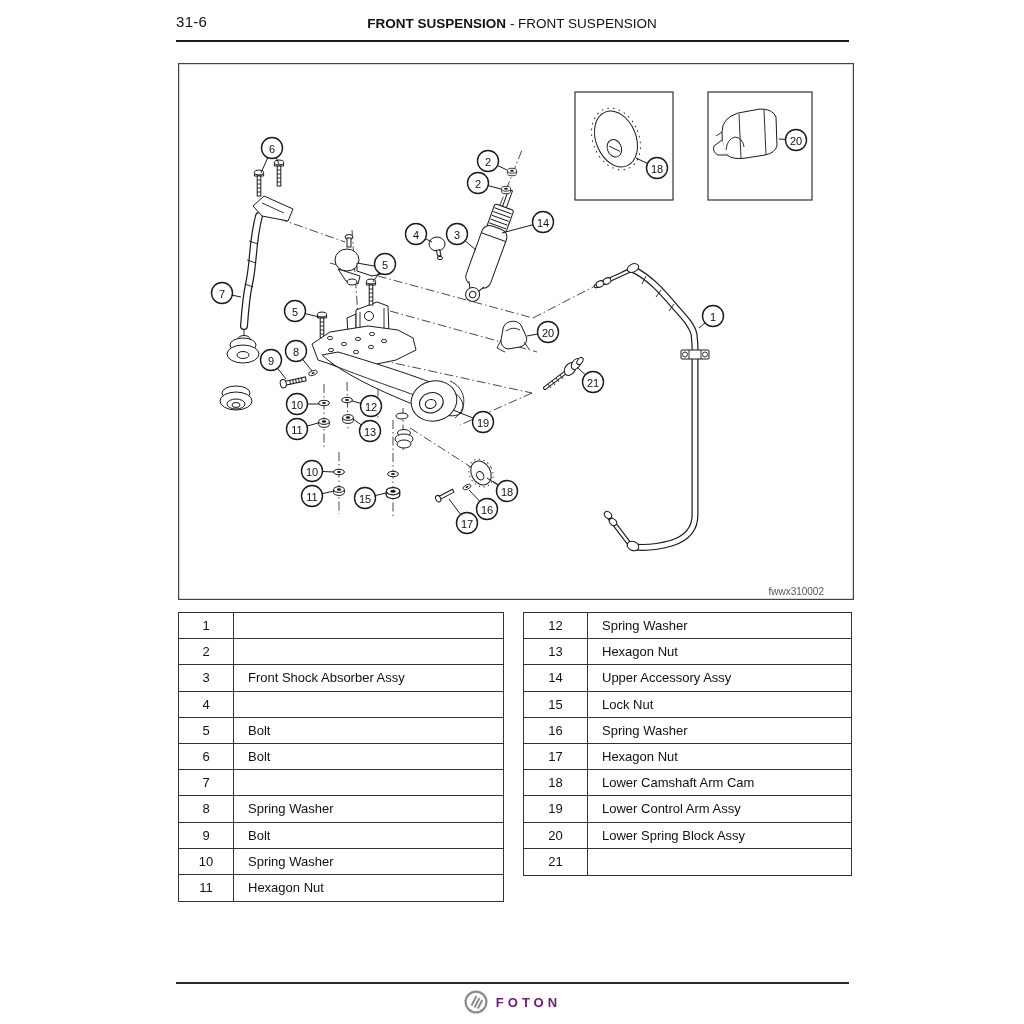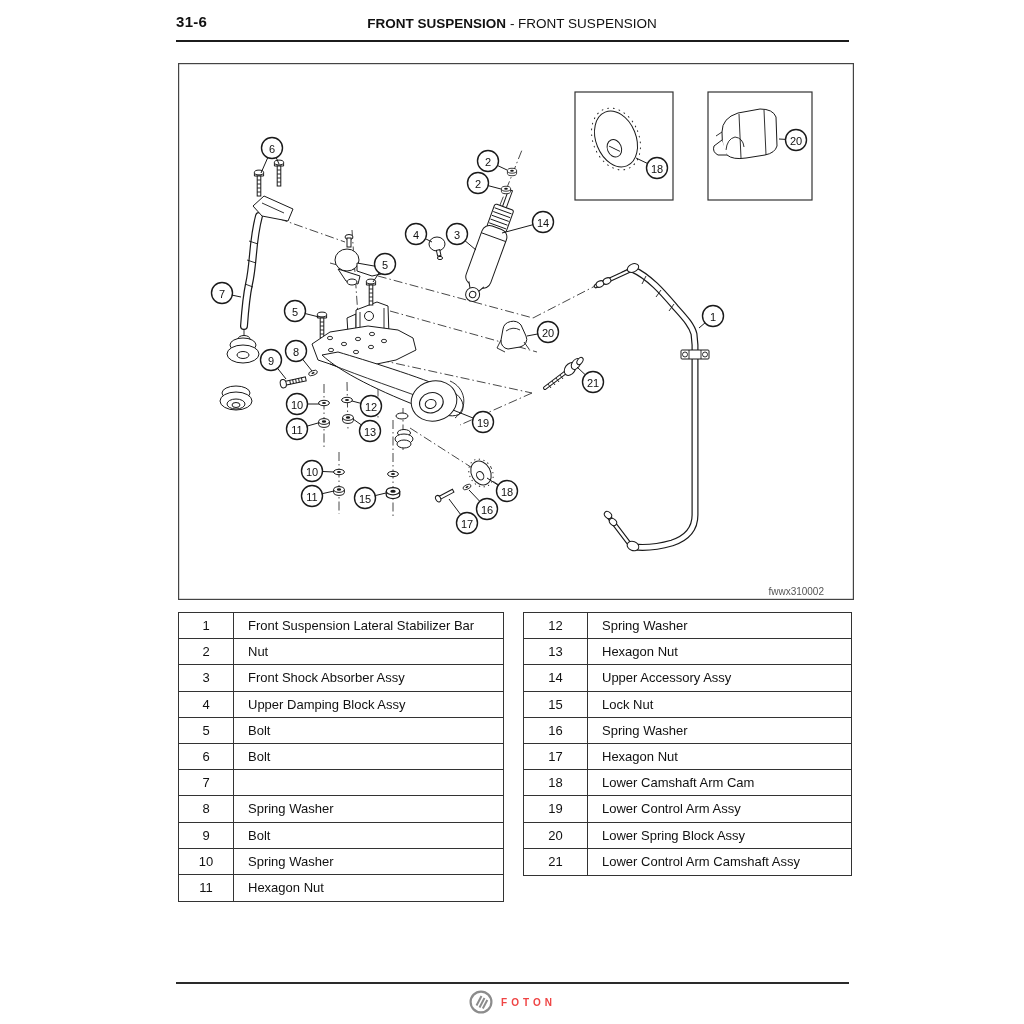--- a/index.html
+++ b/index.html
@@ -1,17 +1,17 @@
 <!DOCTYPE html>
 <html><head>
 <meta charset="utf-8">
 <style>
   html,body{margin:0;padding:0;background:#fff;}
   body{width:1024px;height:1024px;position:relative;font-family:"Liberation Sans",sans-serif;color:#111;overflow:hidden;}
-  .page-number{position:absolute;left:176px;top:13px;font-size:15px;font-weight:bold;letter-spacing:.3px;}
+  .page-number{position:absolute;left:176px;top:13px;font-size:15px;font-weight:normal;letter-spacing:.3px;}
   .header-title{position:absolute;left:0;top:16px;width:100%;text-align:center;font-size:13.5px;}
   .header-title .bold{font-weight:bold;}
   .header-rule{position:absolute;left:176px;top:40px;width:673px;height:2px;background:#1c1c1c;}
   #diagram-svg{position:absolute;left:178px;top:63px;}
   .outline{fill:#fff;stroke:#1a1a1a;stroke-width:1;}
   .thin{fill:none;stroke:#1a1a1a;stroke-width:.9;}
   .dark{fill:#1a1a1a;stroke:none;}
   .dd{fill:none;stroke:#333;stroke-width:.9;stroke-dasharray:9 3 1.5 3;}
   .barOuter{fill:none;stroke:#1a1a1a;stroke-width:7;stroke-linecap:round;}
   .barInner{fill:none;stroke:#fff;stroke-width:4.6;stroke-linecap:round;}
@@ -29,21 +29,21 @@
   #table-left{left:178px;width:326px;}
   #table-right{left:523px;width:329px;}
   .trow{display:flex;border-bottom:1px solid #333;height:26.2px;box-sizing:border-box;}
   .trow:last-child{border-bottom:none;}
   .tnum{border-right:1px solid #333;display:flex;align-items:center;justify-content:center;flex:none;}
   #table-left .tnum{width:54px;}
   #table-right .tnum{width:63px;}
   .tname{flex:1;display:flex;align-items:center;padding-left:14px;}
   .footer-rule{position:absolute;left:176px;top:982px;width:673px;height:2px;background:#2a2a2a;}
   .footer-logo{position:absolute;left:0;top:989px;width:100%;display:flex;justify-content:center;align-items:center;gap:7px;}
-  .brand-text{font-size:10px;font-weight:800;letter-spacing:4px;color:#ef4444;}
+  .brand-text{font-size:13px;font-weight:800;letter-spacing:4px;color:#701a75;}
 </style>
 </head>
 <body>
 
 <div class="page-number">31-6</div>
 <div class="header-title">
   <span class="bold">FRONT SUSPENSION</span>
   <span>- FRONT SUSPENSION</span>
 </div>
 <div class="header-rule"></div>
@@ -349,33 +349,30 @@
       <circle cx="796" cy="140" r="10.5" class="co-circle"></circle>
       <text x="796" y="140.5" class="co-num">20</text>
     </g>
 
   <text class="fig-caption" x="824" y="595" text-anchor="end">fwwx310002</text>
 </svg>
 
 <div id="table-left" class="parts-table">
     <div class="trow">
       <div class="tnum">1</div>
-      <div class="tname">Front Suspension Lateral Stabilizer Bar</div>
     </div>
     <div class="trow">
       <div class="tnum">2</div>
-      <div class="tname">Nut</div>
     </div>
     <div class="trow">
       <div class="tnum">3</div>
       <div class="tname">Front Shock Absorber Assy</div>
     </div>
     <div class="trow">
       <div class="tnum">4</div>
-      <div class="tname">Upper Damping Block Assy</div>
     </div>
     <div class="trow">
       <div class="tnum">5</div>
       <div class="tname">Bolt</div>
     </div>
     <div class="trow">
       <div class="tnum">6</div>
       <div class="tname">Bolt</div>
     </div>
     <div class="trow">
@@ -430,21 +427,20 @@
     <div class="trow">
       <div class="tnum">19</div>
       <div class="tname">Lower Control Arm Assy</div>
     </div>
     <div class="trow">
       <div class="tnum">20</div>
       <div class="tname">Lower Spring Block Assy</div>
     </div>
     <div class="trow">
       <div class="tnum">21</div>
-      <div class="tname">Lower Control Arm Camshaft Assy</div>
     </div>
   </div>
 
 <div class="footer-rule"></div>
 <div class="footer-logo">
   <svg width="26" height="26" viewBox="0 0 26 26">
     <circle cx="13" cy="13" r="10.4" fill="none" stroke="#8c8c8c" stroke-width="2.2"></circle>
     <line x1="8.5" y1="16.5" x2="13.5" y2="7" stroke="#8c8c8c" stroke-width="2"></line>
     <line x1="11.5" y1="18.5" x2="16.5" y2="9" stroke="#8c8c8c" stroke-width="2"></line>
     <line x1="14.8" y1="19.5" x2="19.3" y2="11" stroke="#8c8c8c" stroke-width="2"></line>

